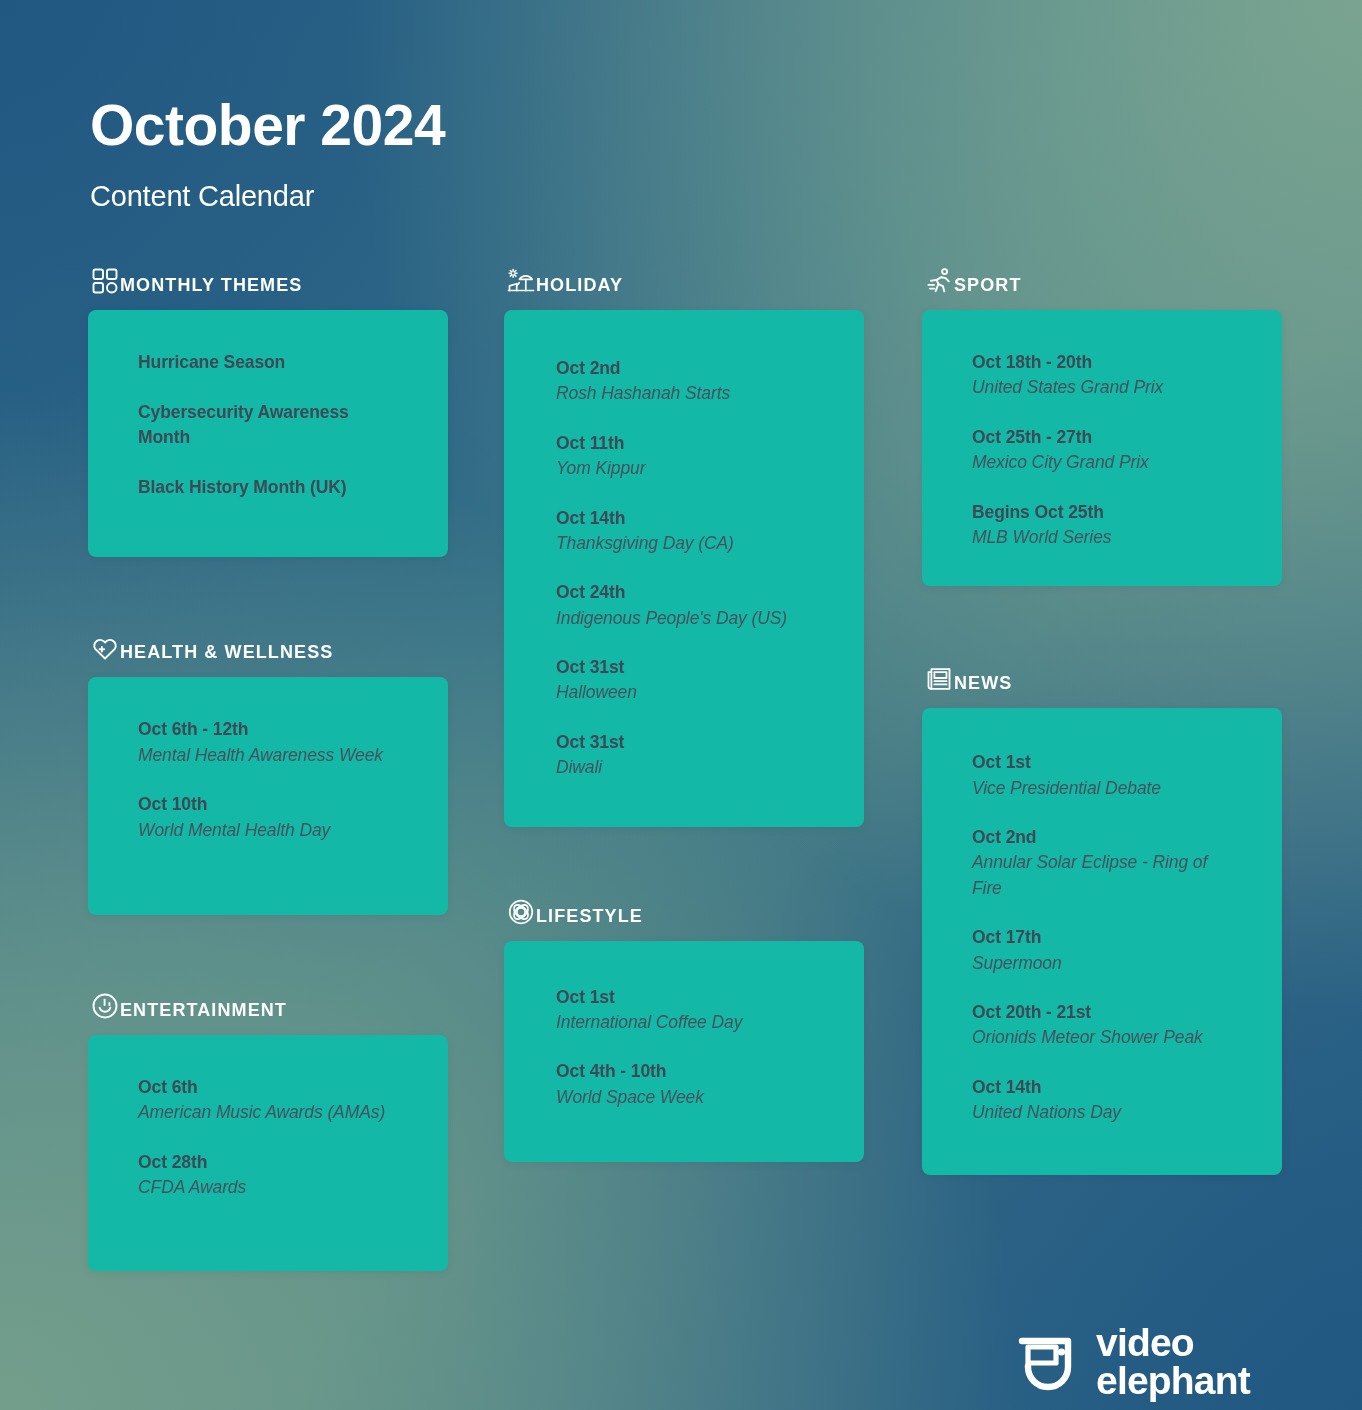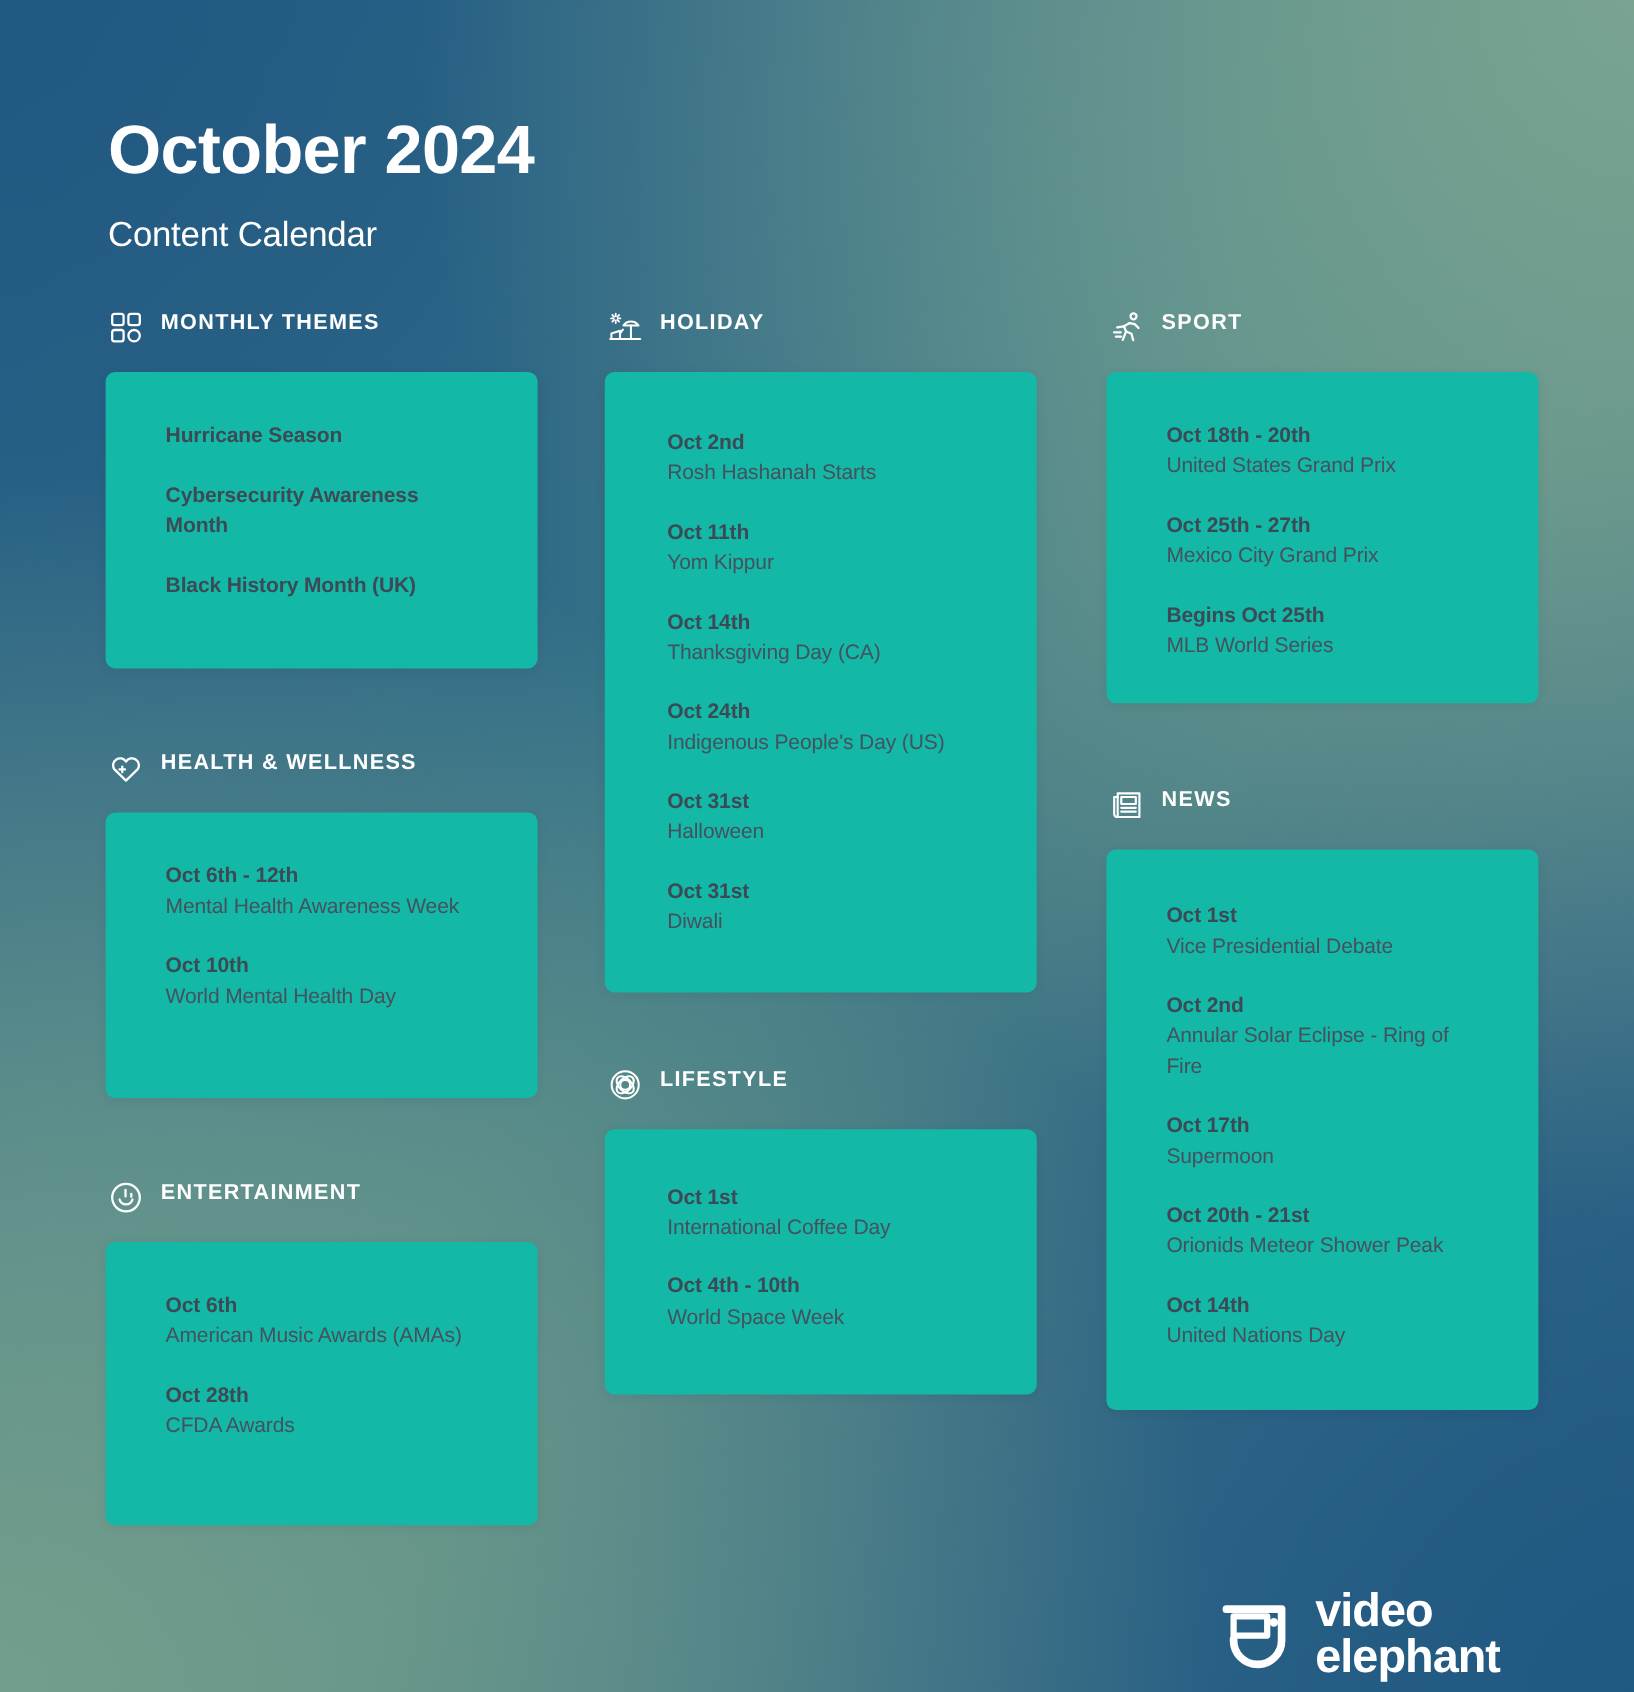--- a/index.html
+++ b/index.html
@@ -60,22 +60,22 @@
     width: 360px;
   }
   .col-1 { left: 88px;  top: 258px; }
   .col-2 { left: 504px; top: 258px; }
   .col-3 { left: 922px; top: 258px; }
 
   .section { margin-bottom: 0; }
 
   .section-head {
     display: flex;
-    align-items: flex-start;
-    gap: 14px;
+    align-items: flex-end;
+    gap: 0;
     height: 38px;
     margin-bottom: 14px;
     margin-left: 2px;
   }
   .section-icon {
     width: 30px;
     height: 30px;
     flex: 0 0 30px;
     display: flex;
     align-items: center;
@@ -105,20 +105,21 @@
     color: #3c4a56;
     line-height: 1.45;
     letter-spacing: -0.1px;
   }
   .entry-label {
     font-size: 17.5px;
     font-weight: normal;
     color: #44525e;
     line-height: 1.45;
     letter-spacing: -0.1px;
+    font-style: italic;
   }
 
   
   .theme-entry {
     font-size: 17.5px;
     font-weight: bold;
     color: #3c4a56;
     line-height: 1.42;
     margin-bottom: 25px;
     letter-spacing: -0.1px;

